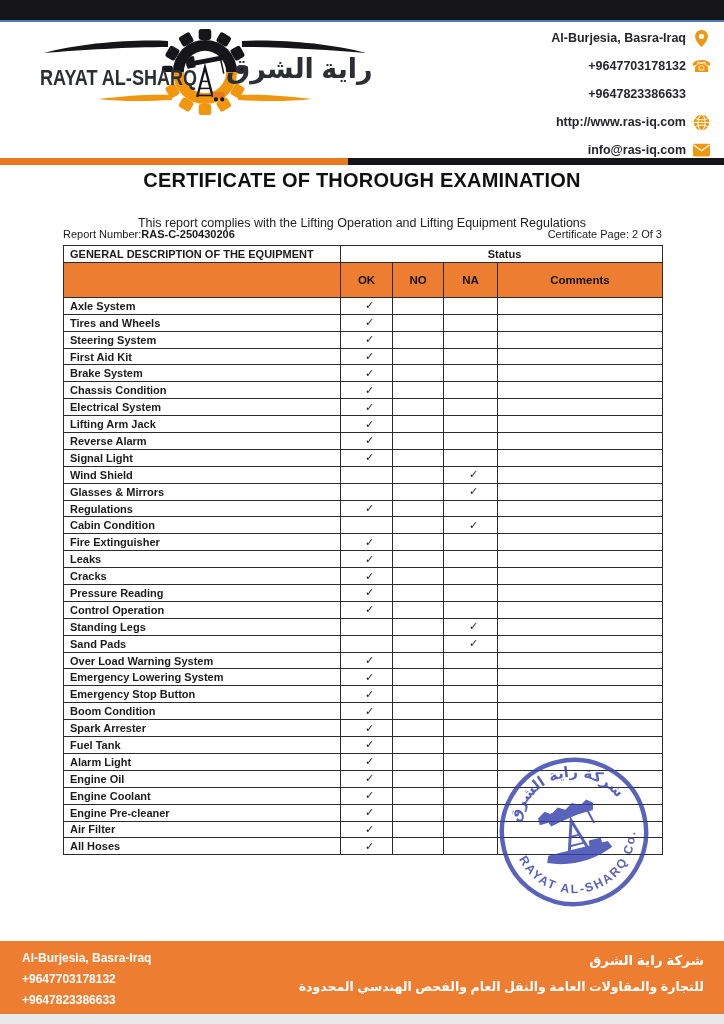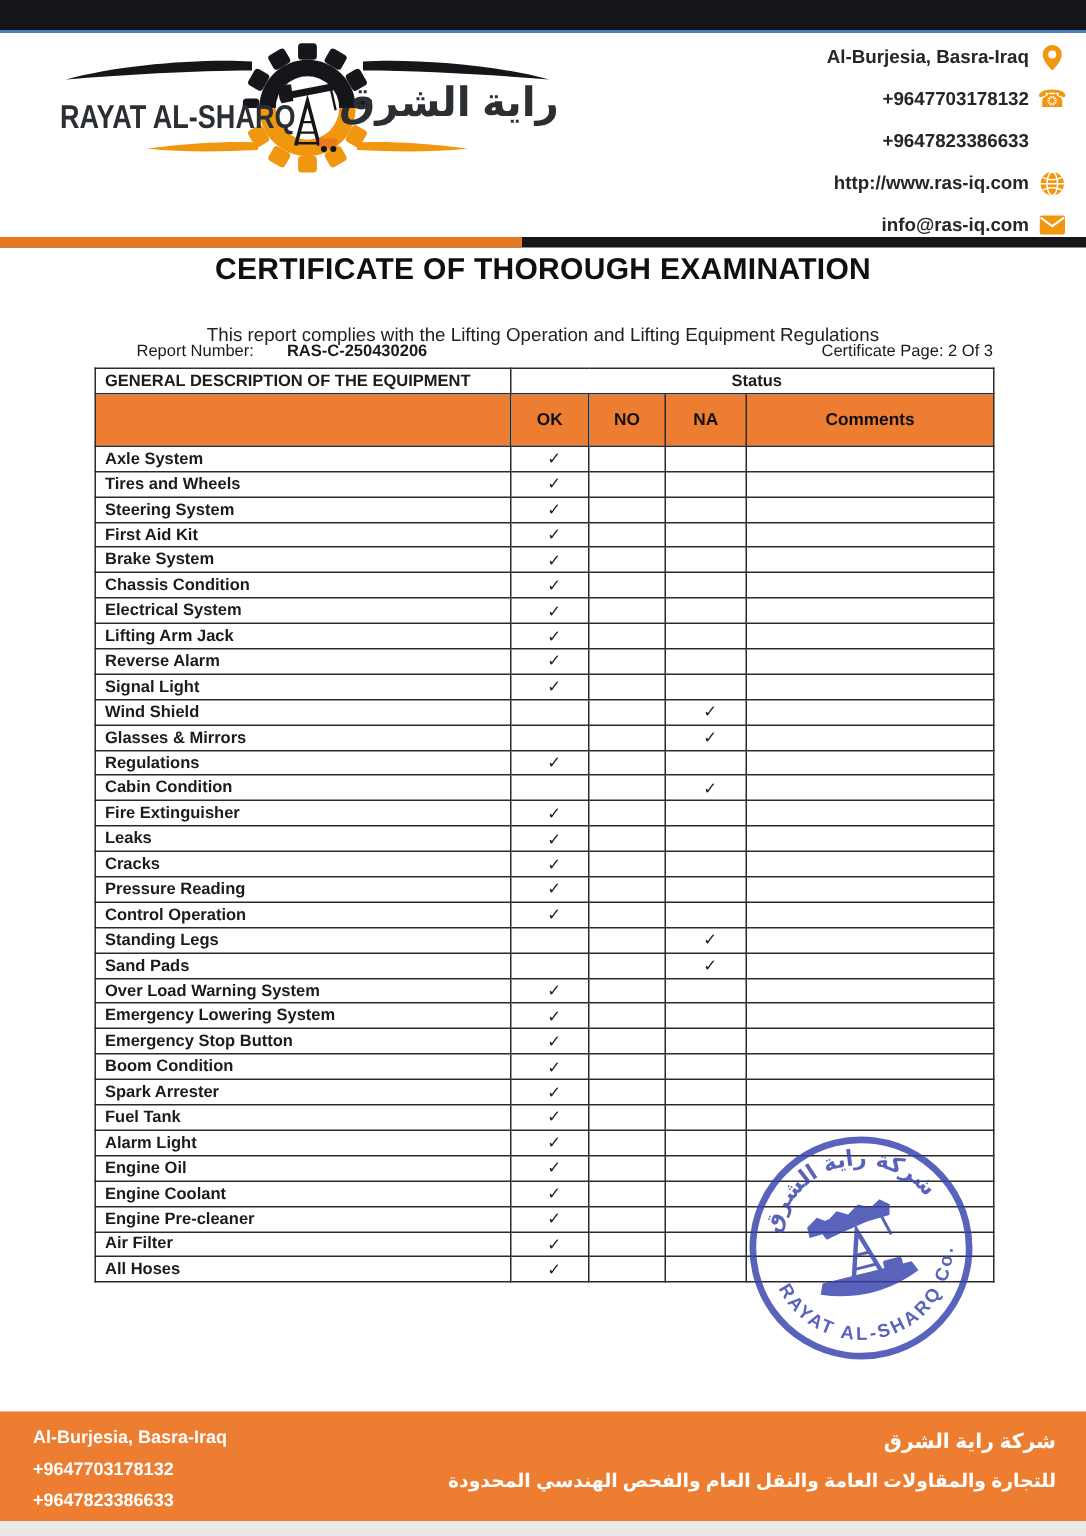--- a/index.html
+++ b/index.html
@@ -40,21 +40,21 @@
   
   .title { position:absolute; left:0; top:169px; width:724px; text-align:center;
     font-size:20px; font-weight:800; color:#101010; letter-spacing:.2px; }
   .subtitle { position:absolute; left:0; top:196px; width:724px; text-align:center;
     font-size:12.5px; font-weight:500; color:#222;margin-top:20px; }
 
   
   .report-line { position:absolute; left:63px; top:228px; width:599px; height:15px;
     display:flex; justify-content:space-between; font-size:11px; color:#1b1b1b; }
   .report-line b { font-weight:800; }
-  .rep-left { display:flex; gap:22px;margin-left:28px; }
+  .rep-left { display:flex; gap:0; }
 
   table.eq { position:absolute; left:63px; top:245px; width:599px;
     border-collapse:collapse; table-layout:fixed; }
   table.eq th, table.eq td { border:1px solid #2b2b2b; padding:0 0 0 6px;
     font-size:11px; height:16.9px; overflow:hidden; white-space:nowrap; }
   th.h-desc { width:277px; text-align:left; font-weight:800; font-size:11.5px; }
   th.h-status { text-align:center; font-weight:800; font-size:12px; }
   tr.orange th { background:#ed7d31; text-align:center; padding:11px;
     font-weight:800; font-size:11.5px; color:#101010; }
   td.c-desc { font-weight:700;margin-left:48px; }

